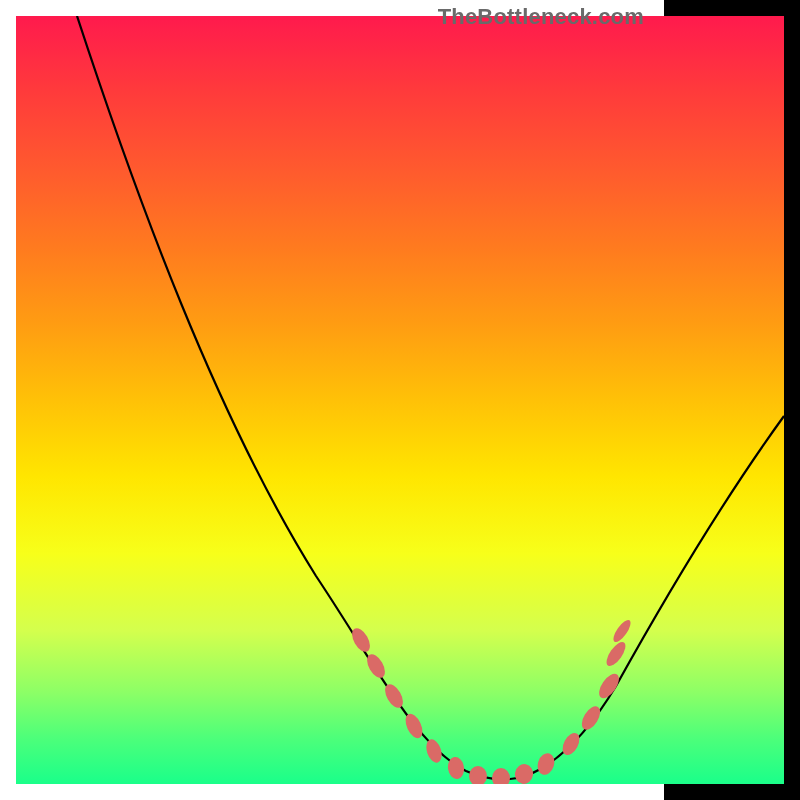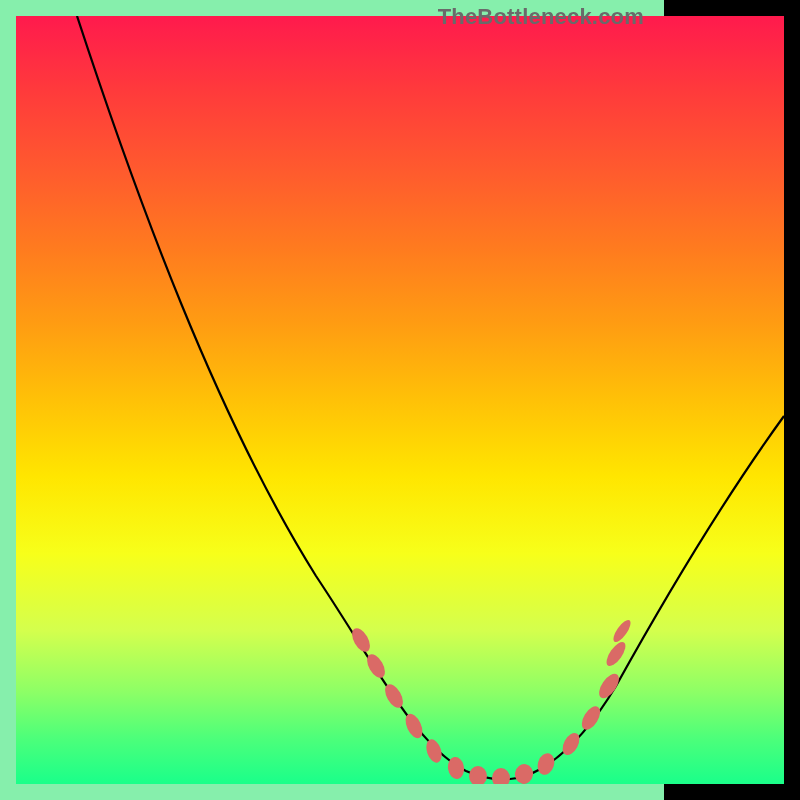--- a/index.html
+++ b/index.html
@@ -1,21 +1,21 @@
 <!DOCTYPE html>
 <html><head>
 <meta charset="utf-8">
 <style>
   * { margin: 0; padding: 0; box-sizing: border-box; }
   html, body { width: 800px; height: 800px; overflow: hidden; background: #000; }
   .frame {
     position: relative;
     width: 664px;
     height: 800px;
-    background: #86efac;
+    background: #ffffff;
   }
   .plot-area {
     position: absolute;
     left: 16px;
     top: 16px;
     width: 768px;
     height: 768px;
     background: linear-gradient(to bottom,
       #ff1a4d 0%,
       #ff3b3b 10%,

